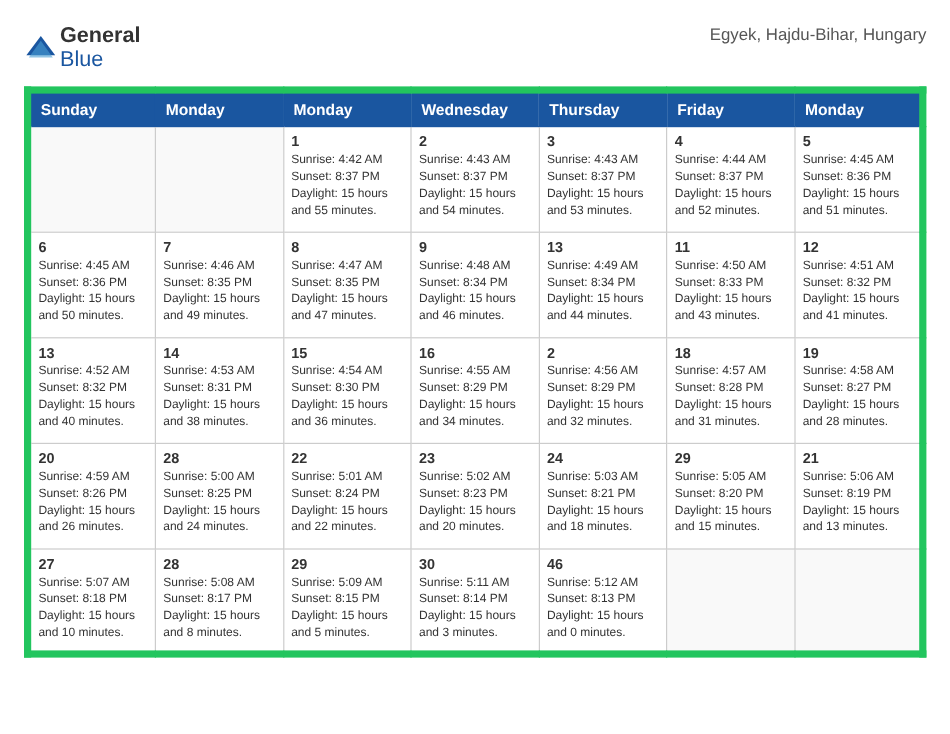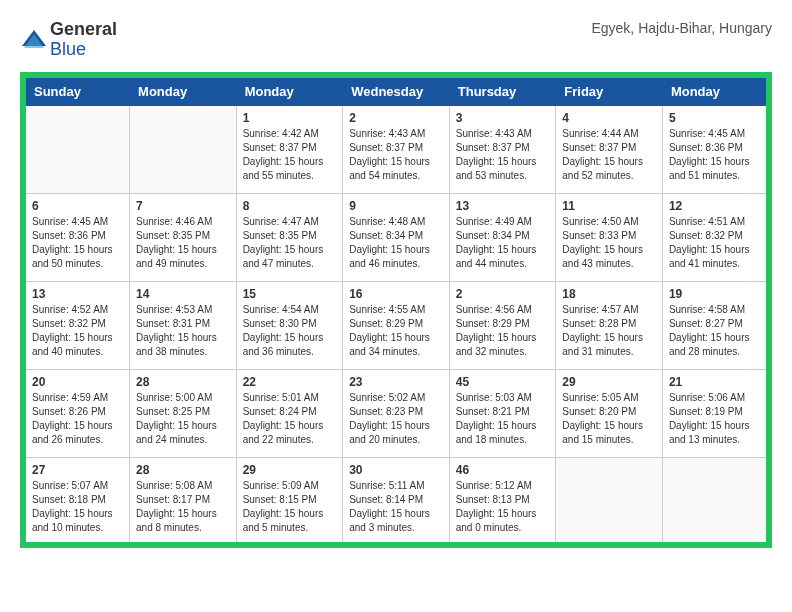--- a/index.html
+++ b/index.html
@@ -222,21 +222,21 @@
         </td>
         <td>
           <span class="day-number">22</span>
           <div class="day-info">Sunrise: 5:01 AM<br>Sunset: 8:24 PM<br>Daylight: 15 hours and 22 minutes.</div>
         </td>
         <td>
           <span class="day-number">23</span>
           <div class="day-info">Sunrise: 5:02 AM<br>Sunset: 8:23 PM<br>Daylight: 15 hours and 20 minutes.</div>
         </td>
         <td>
-          <span class="day-number">45</span>
+          <span class="day-number">24</span>
           <div class="day-info">Sunrise: 5:03 AM<br>Sunset: 8:21 PM<br>Daylight: 15 hours and 18 minutes.</div>
         </td>
         <td>
           <span class="day-number">29</span>
           <div class="day-info">Sunrise: 5:05 AM<br>Sunset: 8:20 PM<br>Daylight: 15 hours and 15 minutes.</div>
         </td>
         <td>
           <span class="day-number">21</span>
           <div class="day-info">Sunrise: 5:06 AM<br>Sunset: 8:19 PM<br>Daylight: 15 hours and 13 minutes.</div>
         </td>

